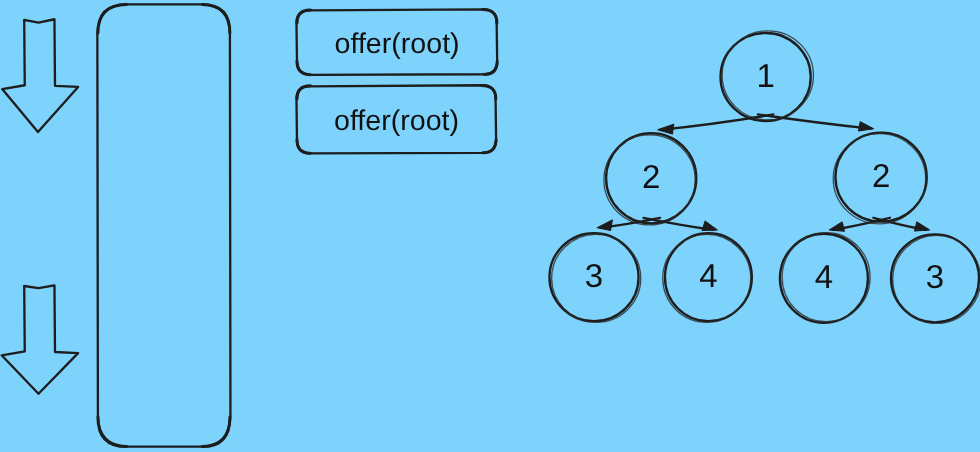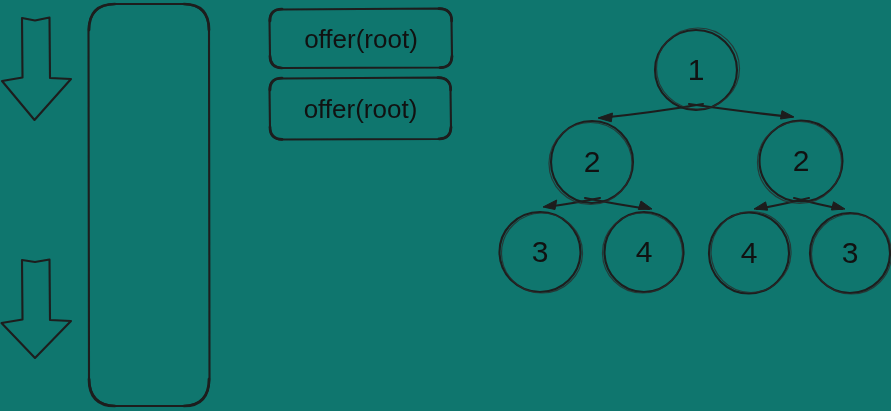--- a/index.html
+++ b/index.html
@@ -4,21 +4,21 @@
 <style>
   html, body {
     margin: 0;
     padding: 0;
     background: #ffffff;
   }
   .canvas {
     position: relative;
     width: 891px;
     height: 411px;
-    background: #0f766e;
+    background: #7dd3fc;
     overflow: hidden;
     font-family: "Liberation Sans", sans-serif;
     color: #111111;
   }
   .diagram-svg {
     position: absolute;
     left: 0;
     top: 0;
   }
   .shape-label {

